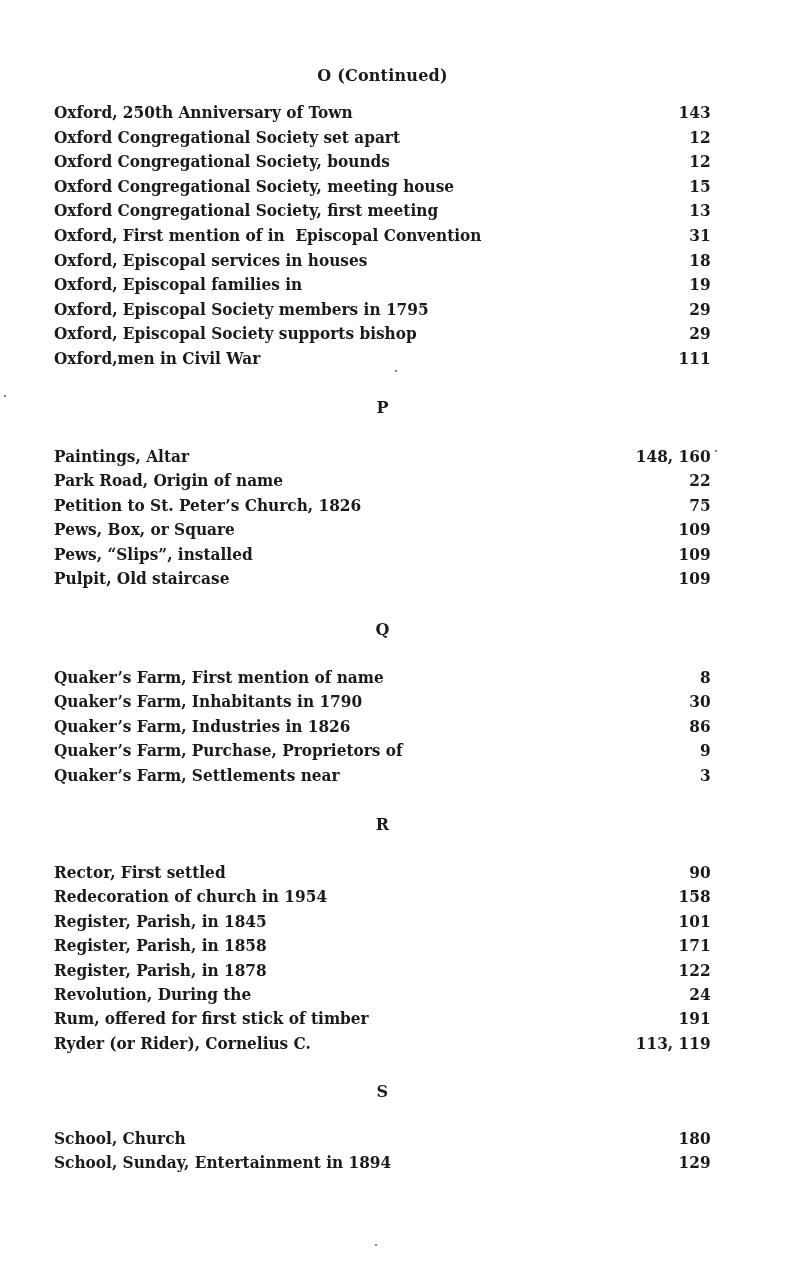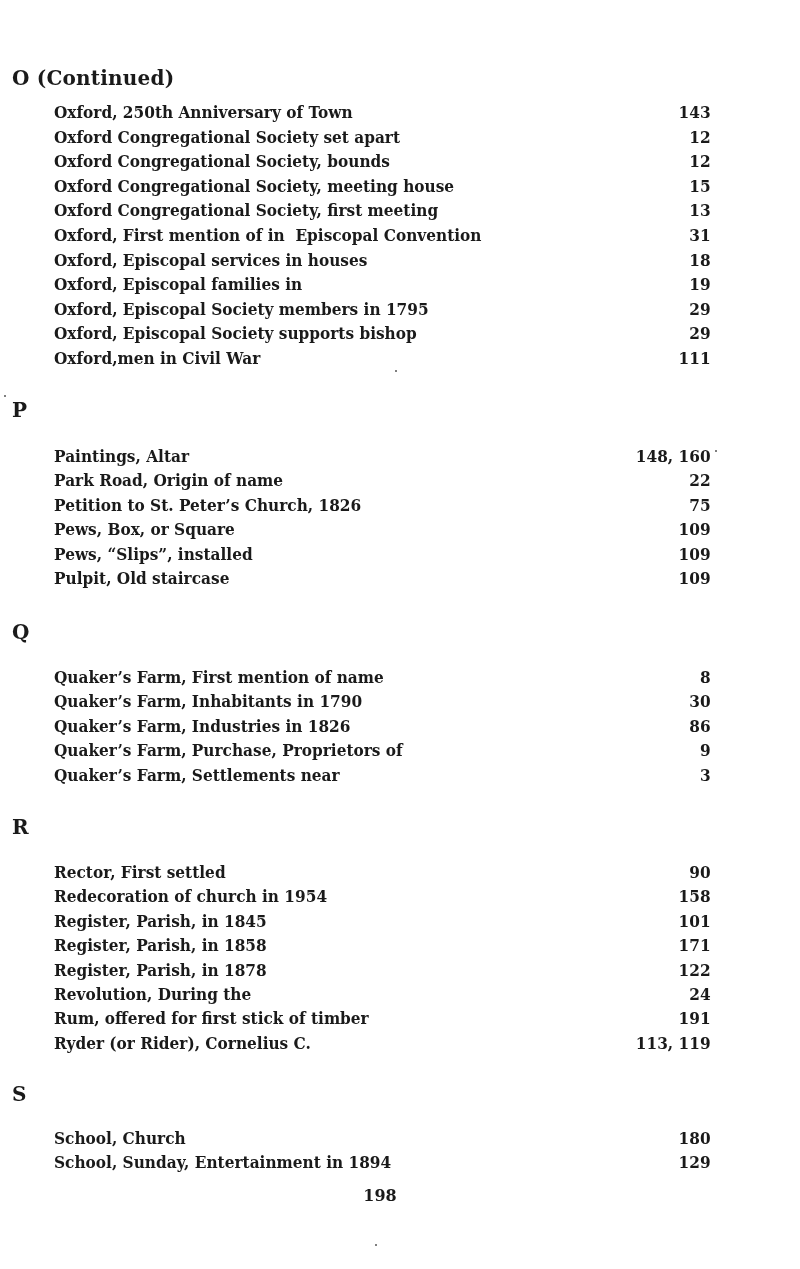--- a/index.html
+++ b/index.html
@@ -3,22 +3,22 @@
   <meta charset="utf-8">
   <style>
     html, body { margin: 0; padding: 0; background: #ffffff; }
     body {
       width: 800px; height: 1269px; position: relative; overflow: hidden;
       font-family: "DejaVu Serif", "Liberation Serif", serif;
       color: #1a1a1a;
     }
     .page { position: absolute; left: 0; top: 0; width: 800px; height: 1269px; }
     .heading {
-      position: absolute; left: 12px; width: 765px; text-align: left;
-      font-size: 20px; font-weight: bold; letter-spacing: 0.2px;
+      position: absolute; left: 0; width: 765px; text-align: center;
+      font-size: 16px; font-weight: bold; letter-spacing: 0.2px;
     }
     .entry {
       position: absolute; left: 54px; width: 656px; height: 22px;
       font-size: 16.5px; font-weight: bold; line-height: 22px;
       transform: scaleX(0.93); transform-origin: left center;
     }
     .entry .term { position: absolute; left: 0; top: 0; white-space: pre; }
     .entry .pages { position: absolute; right: -50px; top: 0; white-space: pre; text-align: right; }
     .folio {
       position: absolute; left: 0; width: 760px; top: 1186px; text-align: center;
@@ -162,19 +162,18 @@
   <div class="heading" style="top:1082px">S</div>
   <div class="entry" style="top:1128px">
       <span class="term">School, Church</span>
       <span class="pages">180</span>
     </div>
   <div class="entry" style="top:1152px">
       <span class="term">School, Sunday, Entertainment in 1894</span>
       <span class="pages">129</span>
     </div>
 
-  <div class="folio">198</div>
 
   <div class="speck" style="left:395px; top:370px;"></div>
   <div class="speck" style="left:715px; top:450px;"></div>
   <div class="speck" style="left:4px; top:395px;"></div>
   <div class="speck" style="left:375px; top:1244px;"></div>
 </div>
 
 </body></html>

